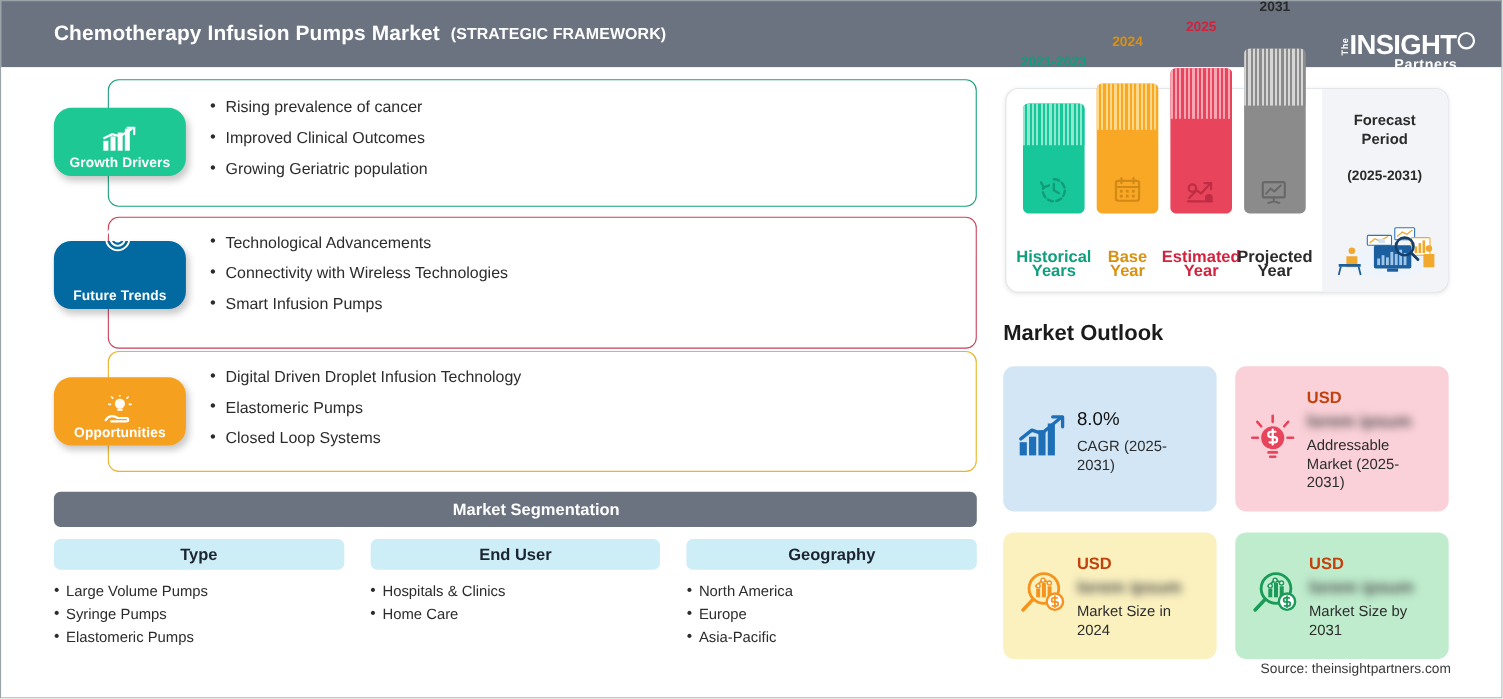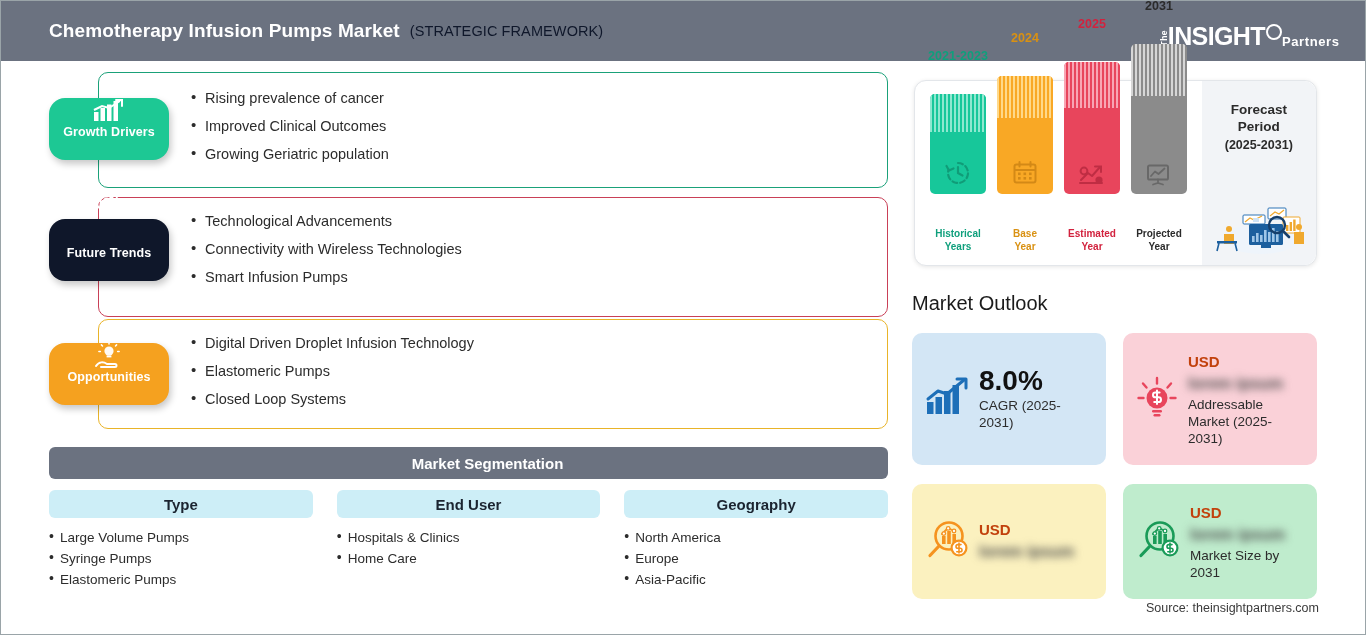--- a/index.html
+++ b/index.html
@@ -25,30 +25,30 @@
     display: flex; align-items: center;
   }
   .header-title {
     margin-left: 48px;
     color: #ffffff;
     font-size: 19px; font-weight: bold;
     letter-spacing: .1px;
   }
   .header-sub {
     margin-left: 10px;
-    color: #0f172a;
-    font-size: 14.5px; font-weight: normal;
+    color: #ffffff;
+    font-size: 14.5px; font-weight: bold;
     letter-spacing: .1px;
     text-align: center;
   }
   .logo {
-    position: absolute; right: 26px; top: 4px;
+    position: absolute; right: 26px; top: 24px;
     width: 170px; height: 44px;
     color: #ffffff;
-    display: flex; align-items: flex-end;
+    display: flex; flex-direction: column; align-items: flex-end;
     justify-content: center;
   }
   .logo-row1 { display: flex; align-items: flex-end; line-height: 1; }
   .logo-the {
     font-size: 8.5px; font-weight: bold;
     transform: rotate(-90deg);
     transform-origin: center;
     margin-right: -5px; margin-bottom: 7px;
     letter-spacing: .4px;
   }
@@ -90,25 +90,25 @@
 
   
   .badge {
     position: absolute; left: 48px;
     width: 120px; height: 62px;
     border-radius: 16px;
     display: flex; flex-direction: column;
     align-items: center; justify-content: flex-end;
     box-shadow: 2px 4px 7px rgba(0,0,0,.22);
     color: #ffffff;
-    padding-bottom: 21px;
+    padding-bottom: 5px;
     text-align: center;
   }
   .badge.green  { top: 97px;  background: #1dc894; }
-  .badge.red    { top: 218px; background: #0f172a; gap: 32px; }
+  .badge.red    { top: 218px; background: #0369a1; gap: 32px; }
   .badge.orange { top: 342px; background: #f5a11f; }
   .badge-label { font-size: 12.5px; font-weight: bold; letter-spacing: .1px; }
   .badge-icon { height: 26px; display: flex; align-items: center; justify-content: center; margin-bottom: 1px; }
 
   
   .seg-header {
     position: absolute; left: 48px; top: 446px;
     width: 839px; height: 32px;
     background: #6b7280; border-radius: 6px;
     display: flex; align-items: center; justify-content: center;
@@ -163,50 +163,50 @@
   }
   .fc-stripe {
     position: absolute; left: 0; top: 0; width: 100%;
   }
   .fc-bar-icon {
     position: absolute; left: 0; right: 0; bottom: 8px;
     display: flex; align-items: center; justify-content: center;
     opacity: .55;
   }
   .fc-cap {
-    font-size: 10px; font-weight: bold; text-align: center;
+    font-size: 15px; font-weight: bold; text-align: center;
     margin-top: 5px; line-height: 13px;
   }
   .fc-right {
     width: 115px; height: 100%;
     background: #f2f4f7; border-radius: 0 12px 12px 0;
     display: flex; flex-direction: column; align-items: center;
     padding-top: 20px;
   }
   .fc-right-t1 { font-size: 13.5px; font-weight: bold; color: #2b2b2b; line-height: 17px; text-align: center; }
-  .fc-right-t2 { font-size: 12.5px; font-weight: bold; color: #2b2b2b; margin-top: 3px; }
+  .fc-right-t2 { font-size: 12.5px; font-weight: bold; color: #2b2b2b; margin-top: 18px; }
   .fc-illus { margin-top: auto; margin-bottom: 6px; }
 
   
   .mo-title {
     position: absolute; left: 911px; top: 291px;
-    font-size: 20px; font-weight: normal; color: #1b1b1b;
+    font-size: 20px; font-weight: bold; color: #1b1b1b;
   }
   .mo-card {
     position: absolute; border-radius: 10px;
     display: flex; align-items: center; padding: 0 12px;
   }
   .mo-card.blue   { left: 911px;  top: 332px; width: 194px; height: 132px; background: #d3e6f5; }
   .mo-card.pink   { left: 1122px; top: 332px; width: 194px; height: 132px; background: #fad1d8; }
   .mo-card.yellow { left: 911px;  top: 483px; width: 194px; height: 115px; background: #fbf1bf; }
   .mo-card.green  { left: 1122px; top: 483px; width: 194px; height: 115px; background: #bfeccd; }
 
   .mo-icon { flex: 0 0 auto; margin-right: 9px; }
   .mo-text { flex: 1 1 auto; }
-  .mo-big { font-size: 28px; font-weight: bold; color: #111; line-height: 28px; }
+  .mo-big { font-size: 17px; font-weight: normal; color: #111; line-height: 28px; }
   .mo-sub { font-size: 13.5px; color: #2c2c2c; line-height: 17px; margin-top: 2px; }
   .mo-usd { font-size: 15px; font-weight: bold; color: #c2410c; line-height: 19px; }
   .mo-blur {
     font-size: 16px; font-weight: bold; color: #4a4a4a;
     filter: blur(4px); line-height: 21px;
     margin: 2px 0 2px 0; user-select: none;
   }
   .mo-lbl { font-size: 13.5px; color: #2c2c2c; line-height: 17px; }
 
   .source {
@@ -518,20 +518,21 @@
         <circle cx="24.2" cy="11.4" r="1.8" fill="#fff" stroke="#f5931f" stroke-width="1.3"></circle>
         <circle cx="30" cy="14" r="1.8" fill="#fff" stroke="#f5931f" stroke-width="1.3"></circle>
         <path d="M15 29 L6 38.5" stroke="#f5931f" stroke-width="3.2" stroke-linecap="round"></path>
         <circle cx="35" cy="31" r="7.4" fill="#fff" stroke="#f5931f" stroke-width="2.2"></circle>
         <path d="M37 27.6 h-3.2 a1.8 1.8 0 0 0 0 3.6 h2.4 a1.8 1.8 0 0 1 0 3.6 h-3.4 M35 26 v10" fill="none" stroke="#f5931f" stroke-width="1.6" stroke-linecap="round"></path>
       </svg>
     </span>
     <span class="mo-text">
       <div class="mo-usd">USD</div>
       <div class="mo-blur">lorem ipsum</div>
+      <div class="mo-lbl">Market Size in 2024</div>
     </span>
   </div>
 
   <div class="mo-card green">
     <span class="mo-icon">
       <svg width="46" height="46" viewBox="0 0 46 46">
         <circle cx="25" cy="19" r="13.5" fill="none" stroke="#1a9b58" stroke-width="2.6"></circle>
         <g fill="#1a9b58">
             <rect x="18" y="19" width="3.6" height="8"></rect>
             <rect x="23.2" y="14" width="3.6" height="13"></rect>

